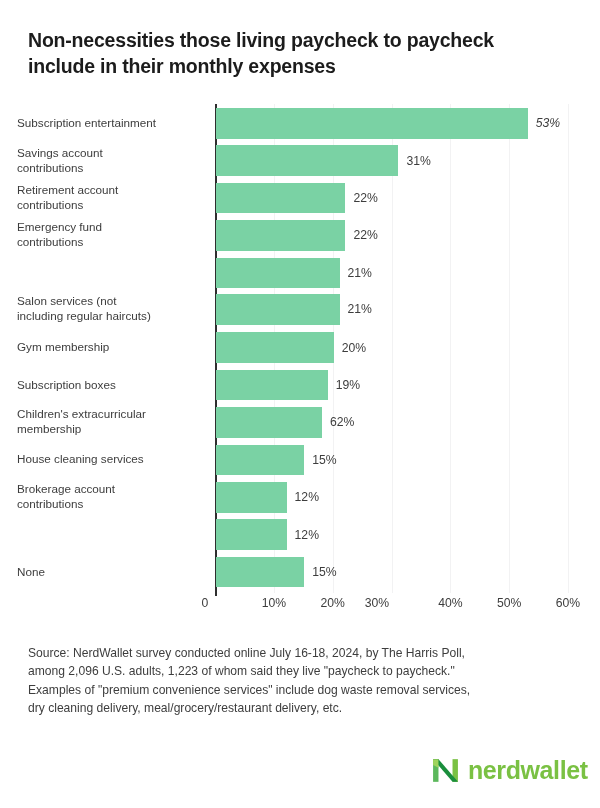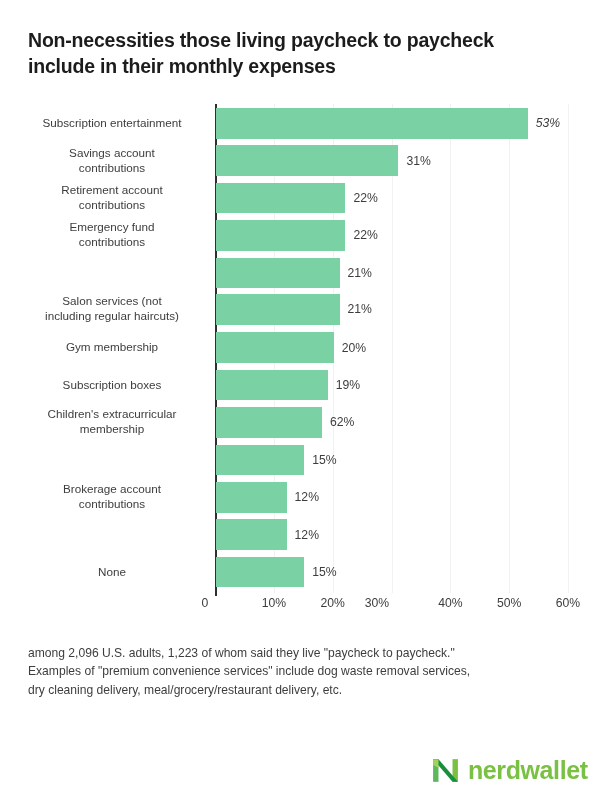--- a/index.html
+++ b/index.html
@@ -89,21 +89,21 @@
     position: absolute;
     left: 0;
     width: 600px;
     display: flex;
     align-items: center;
   }
   .row-label {
     position: absolute;
     right: 393px; 
     width: 190px;
-    text-align: center;
+    text-align: left;
     font-size: 11.7px;
     line-height: 1.28;
     color: #3d3d3d;
     white-space: pre-line;
   }
   .bar {
     position: absolute;
     left: 216px;
     background: #7ad2a4;
     height: 100%;
@@ -232,20 +232,21 @@
           <div class="bar" style="width: 111.783px; background: rgb(122, 210, 164);"></div>
           <div class="bar-value" style="left: 335.783px;">19%</div>
         </div>
         <div class="row" style="top: 303.2px; height: 30.5px;">
           <div class="row-label">Children's extracurricular
 membership</div>
           <div class="bar" style="width: 105.9px; background: rgb(122, 210, 164);"></div>
           <div class="bar-value" style="left: 329.9px;">62%</div>
         </div>
         <div class="row" style="top: 340.6px; height: 30.5px;">
+          <div class="row-label">House cleaning services</div>
           <div class="bar" style="width: 88.25px; background: rgb(122, 210, 164);"></div>
           <div class="bar-value" style="left: 312.25px;">15%</div>
         </div>
         <div class="row" style="top: 378px; height: 30.5px;">
           <div class="row-label">Brokerage account
 contributions</div>
           <div class="bar" style="width: 70.6px; background: rgb(122, 210, 164);"></div>
           <div class="bar-value" style="left: 294.6px;">12%</div>
         </div>
         <div class="row" style="top: 415.4px; height: 30.5px;">
@@ -264,20 +265,21 @@
       <div class="xtick" style="left: 205px;">0</div>
       <div class="xtick" style="left: 273.833px;">10%</div>
       <div class="xtick" style="left: 332.667px;">20%</div>
       <div class="xtick" style="left: 377px;">30%</div>
       <div class="xtick" style="left: 450.333px;">40%</div>
       <div class="xtick" style="left: 509.167px;">50%</div>
       <div class="xtick" style="left: 568px;">60%</div>
     </div>
 
   <div class="source">
+    <div>Source: NerdWallet survey conducted online July 16-18, 2024, by The Harris Poll,</div>
     <div>among 2,096 U.S. adults, 1,223 of whom said they live "paycheck to paycheck."</div>
     <div>Examples of "premium convenience services" include dog waste removal services,</div>
     <div>dry cleaning delivery, meal/grocery/restaurant delivery, etc.</div>
   </div>
 
   <div class="logo">
     <svg class="logo-mark" viewBox="0 0 100 100">
       <rect x="4" y="8" width="20" height="84" fill="#5cb85c"></rect>
       <rect x="76" y="8" width="20" height="84" fill="#7ac143"></rect>
       <polygon points="4,8 24,8 96,92 76,92" fill="#1a8e3c"></polygon>

